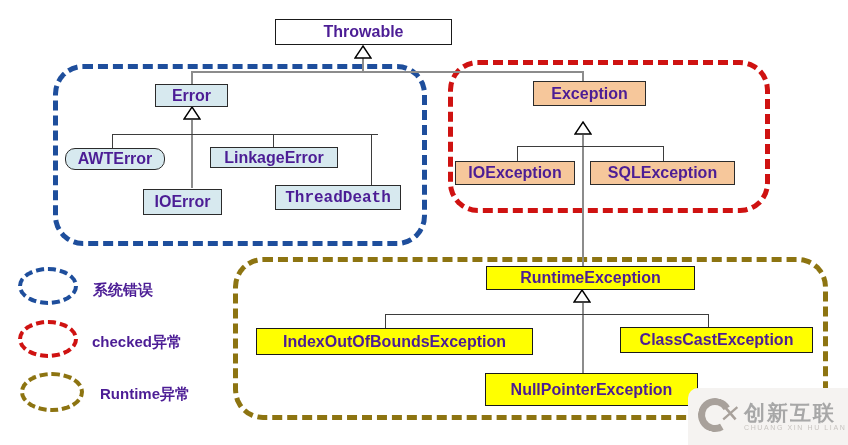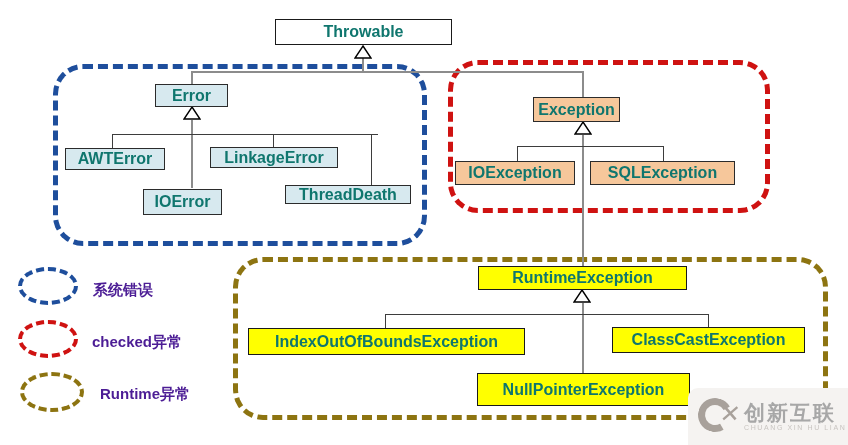--- a/index.html
+++ b/index.html
@@ -13,27 +13,27 @@
   .group.red  {border:5px dashed #cf1211;border-radius:30px;}
   .group.olive{border:5px dashed #8d7411;border-radius:30px;}
   
   .line{position:absolute;background:#8c8c8c;}
   .line.dark{background:#3d3d3d;}
   
   .tri{position:absolute;width:18px;height:14px;}
   
   .node{
     position:absolute;display:flex;align-items:center;justify-content:center;
-    border:1px solid #1a1a1a;font-weight:bold;font-size:16px;color:#0f766e;
+    border:1px solid #1a1a1a;font-weight:bold;font-size:16px;color:#4c1d95;
     white-space:nowrap;box-sizing:border-box;
   }
   .node.plain {background:#ffffff;}
   .node.blue  {background:#d7e9ef;border-color:#2b2b2b;text-align:center;}
   .node.peach {background:#f6c79b;border-color:#2b2b2b;}
-  .node.yellow{background:#ffff00;border-color:#1a1a1a;}
+  .node.yellow{background:#ffff00;border-color:#1a1a1a;margin-left:8px;}
   
   .legend-swatch{position:absolute;border-radius:50%;background:transparent;}
   .legend-swatch.blue {border:4px dashed #1e4e9c;}
   .legend-swatch.red  {border:4px dashed #cf1211;}
   .legend-swatch.olive{border:4px dashed #8d7411;}
   .legend-label{position:absolute;font-size:15px;font-weight:bold;color:#4c1d95;white-space:nowrap;}
   
   .wm{position:absolute;right:0;bottom:0;width:160px;height:57px;background:#f5f3f1;
       border-top-left-radius:10px;display:flex;align-items:center;}
   .wm-logo{position:relative;width:38px;height:38px;margin-left:10px;flex:0 0 auto;}
@@ -84,26 +84,26 @@
   <svg class="tri" style="left:574px;top:121px;" viewBox="0 0 18 14">
       <polygon points="9,1 17,13 1,13" fill="#ffffff" stroke="#000" stroke-width="1.4"></polygon>
     </svg>
   <svg class="tri" style="left:573px;top:289px;" viewBox="0 0 18 14">
       <polygon points="9,1 17,13 1,13" fill="#ffffff" stroke="#000" stroke-width="1.4"></polygon>
     </svg>
 
   <div class="node plain" style="left:275px;top:19px;width:177px;height:26px;">Throwable</div>
 
   <div class="node blue" style="left:155px;top:84px;width:73px;height:23px;">Error</div>
-  <div class="node blue" style="left:65px;top:148px;width:100px;height:22px;">AWTError</div>
+  <div class="node blue" style="left:65px;top:148px;width:100px;height:22px;border-radius:10px;">AWTError</div>
   <div class="node blue" style="left:210px;top:147px;width:128px;height:21px;">LinkageError</div>
   <div class="node blue" style="left:143px;top:189px;width:79px;height:26px;">IOError</div>
-  <div class="node blue" style="left:285px;top:185px;width:126px;height:19px;">ThreadDeath</div>
+  <div class="node blue" style="left:275px;top:185px;width:126px;height:25px;font-family:Liberation Mono, monospace;">ThreadDeath</div>
 
-  <div class="node peach" style="left:533px;top:97px;width:87px;height:25px;">Exception</div>
+  <div class="node peach" style="left:533px;top:81px;width:113px;height:25px;">Exception</div>
   <div class="node peach" style="left:455px;top:161px;width:120px;height:24px;">IOException</div>
   <div class="node peach" style="left:590px;top:161px;width:145px;height:24px;">SQLException</div>
 
   <div class="node yellow" style="left:478px;top:266px;width:209px;height:24px;">RuntimeException</div>
   <div class="node yellow" style="left:248px;top:328px;width:277px;height:27px;">IndexOutOfBoundsException</div>
   <div class="node yellow" style="left:612px;top:327px;width:193px;height:26px;">ClassCastException</div>
   <div class="node yellow" style="left:477px;top:373px;width:213px;height:33px;">NullPointerException</div>
 
   <div class="legend-swatch blue" style="left:18px;top:267px;width:52px;height:30px;"></div>
   <div class="legend-label" style="left:93px;top:281px;">系统错误</div>

